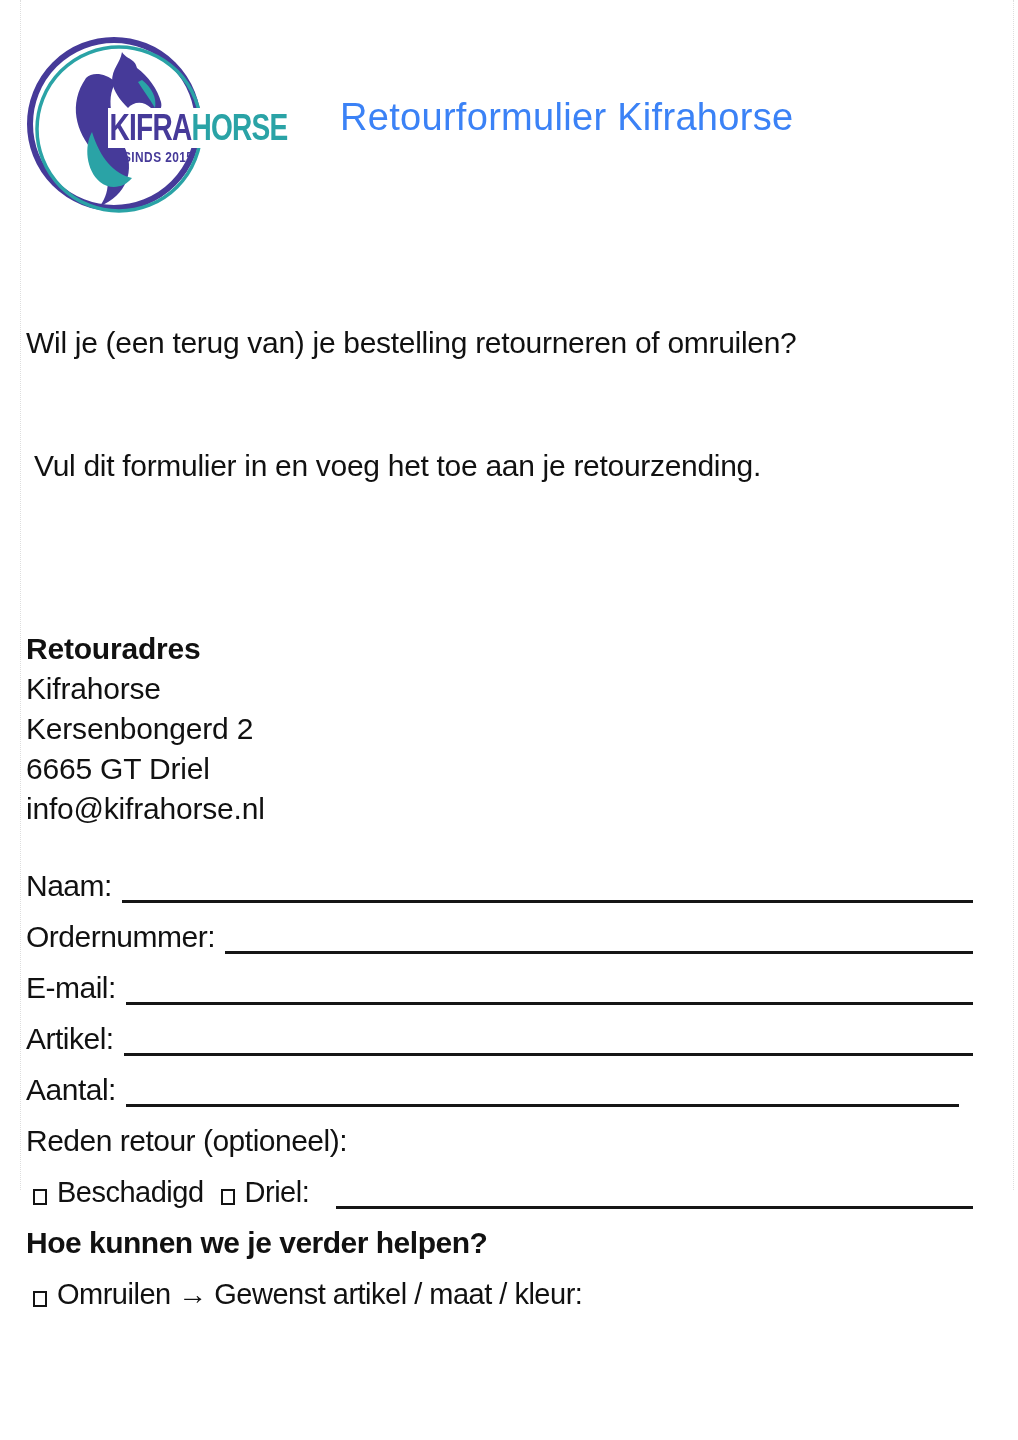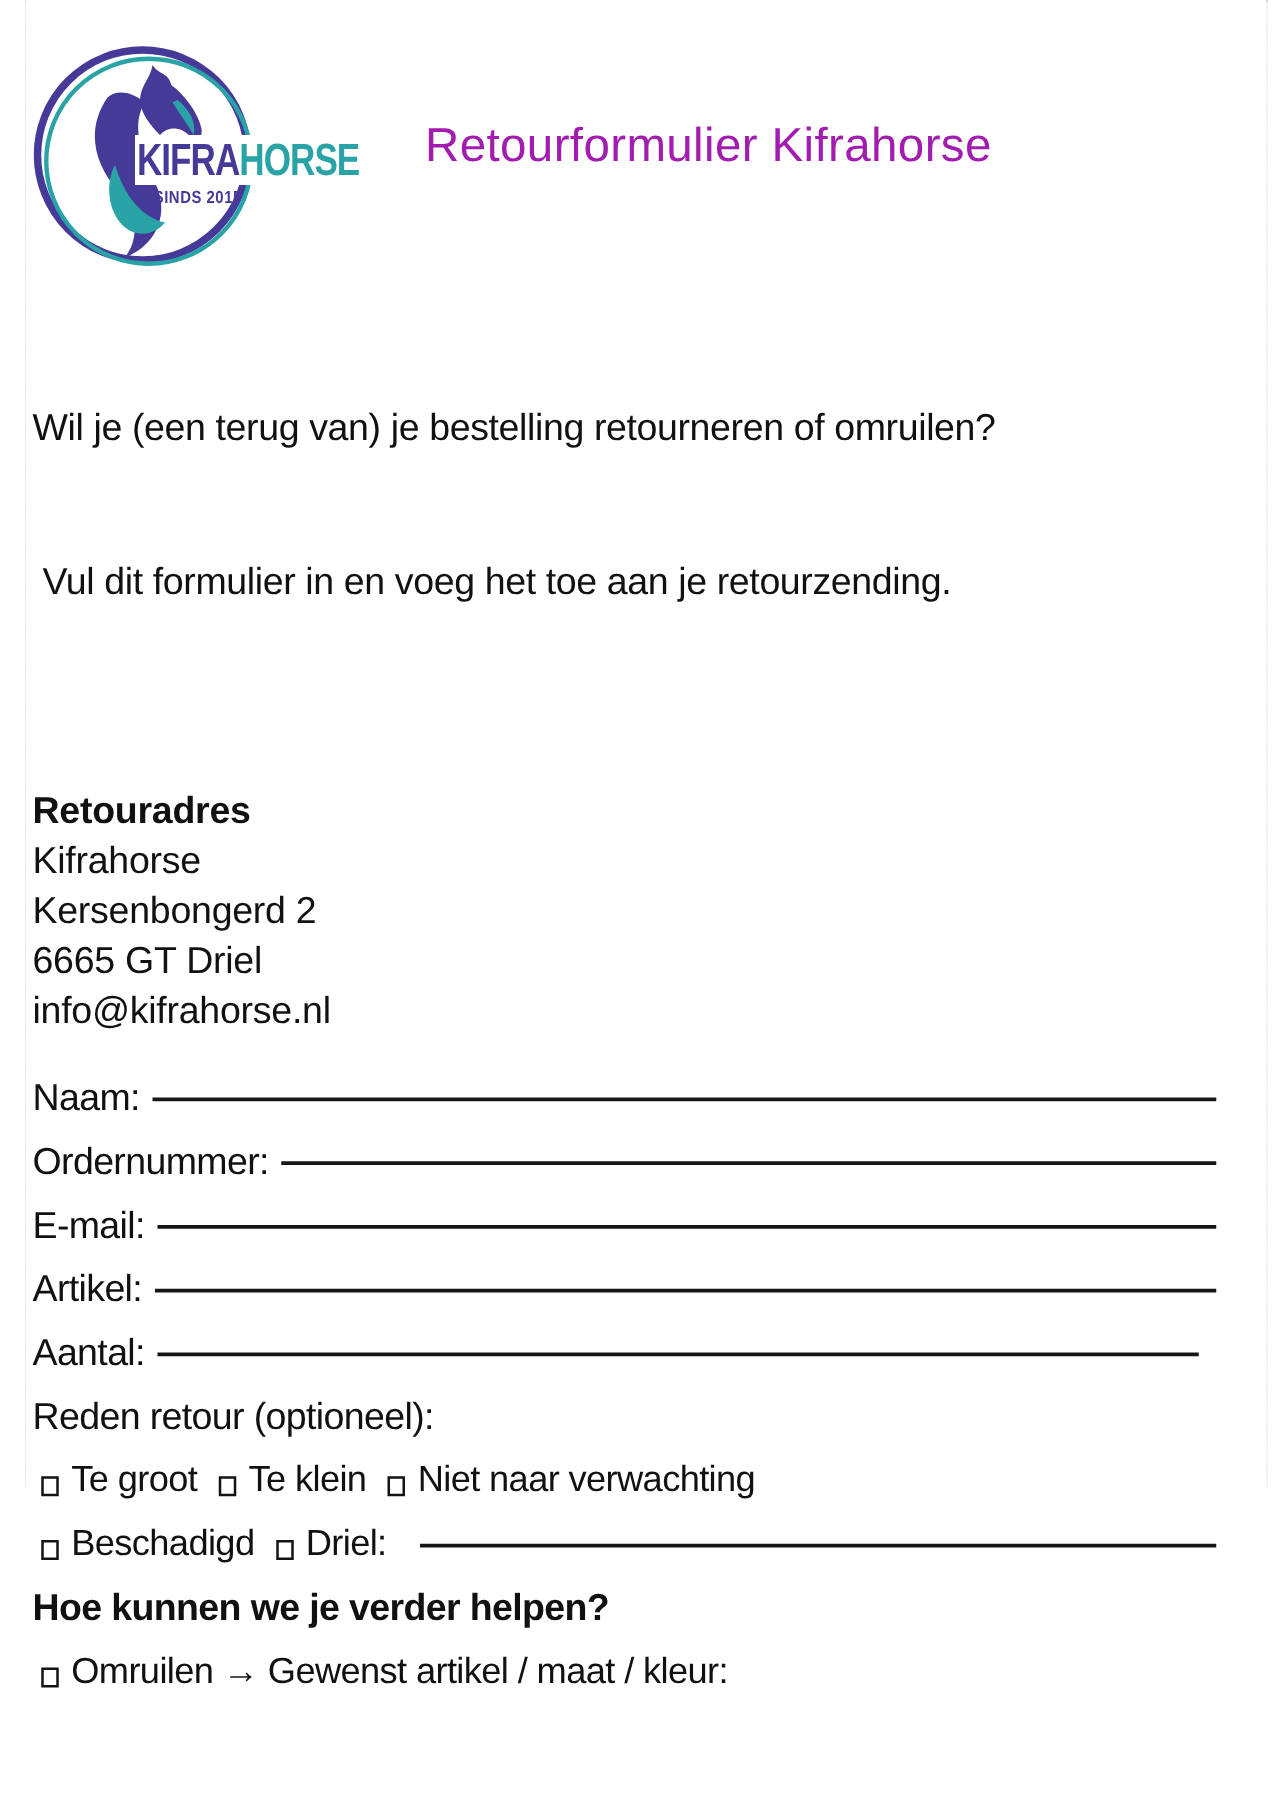--- a/index.html
+++ b/index.html
@@ -22,32 +22,32 @@
     font-weight:bold; font-size:36px; letter-spacing:-1px;
     transform:scaleX(0.78); transform-origin:left center;
   }
   .brand .kifra { color:#463a99; }
   .brand .horse { color:#2aa3a6; }
   .tagline {
     position:absolute; left:97px; top:114px; line-height:1;
     font-weight:bold; font-size:14px; letter-spacing:0.5px; color:#463a99;
     transform:scaleX(0.85); transform-origin:left center; white-space:nowrap;
   }
-  .title { font-size:38px; font-weight:normal; color:#a21caf; letter-spacing:0.3px; margin:96px 0 0 64px; white-space:nowrap; }
+  .title { font-size:38px; font-weight:normal; color:#3b82f6; letter-spacing:0.3px; margin:96px 0 0 64px; white-space:nowrap; }
 
   
   .intro { margin-top:14px; font-size:30px; line-height:41px; letter-spacing:-0.3px; white-space:pre-wrap; }
 
   
   .address { margin-top:61px; font-size:30px; line-height:40px; letter-spacing:-0.2px; }
   .address .heading { font-weight:bold; }
 
   
   .form { margin-top:27px; }
-  .row { height:51px; display:flex; align-items:center; font-size:30px; letter-spacing:-0.5px; }
+  .row { height:51px; display:flex; align-items:flex-end; font-size:30px; letter-spacing:-0.5px; }
   .row-text { line-height:1; padding-bottom:6px; white-space:nowrap; }
   .bold { font-weight:bold; }
   .fill-line { flex:1; border-bottom:3px solid #161616; margin:0 0 4px 10px; height:0; }
   .fill-line.short { margin-right:14px; }
   .opts { padding-left:7px; font-size:29px; }
   .opt { display:flex; align-items:flex-end; margin-right:17px; }
   .cb { width:14px; height:16px; border:2px solid #131313; margin:0 10px 8px 0; flex:none; }
 </style>
 </head>
 <body>
@@ -110,34 +110,20 @@
       </div>
       <div class="row">
         <span class="row-text">Aantal:</span>
         <span class="fill-line short"></span>
       </div>
 
       <div class="row">
         <span class="row-text">Reden retour (optioneel):</span>
       </div>
 
-      <div class="row opts">
-        <span class="opt">
-          <span class="cb"></span>
-          <span class="row-text">Te groot</span>
-        </span>
-        <span class="opt">
-          <span class="cb"></span>
-          <span class="row-text">Te klein</span>
-        </span>
-        <span class="opt">
-          <span class="cb"></span>
-          <span class="row-text">Niet naar verwachting</span>
-        </span>
-      </div>
 
       <div class="row opts">
         <span class="opt">
           <span class="cb"></span>
           <span class="row-text">Beschadigd</span>
         </span>
         <span class="opt">
           <span class="cb"></span>
           <span class="row-text">Driel:</span>
         </span>

